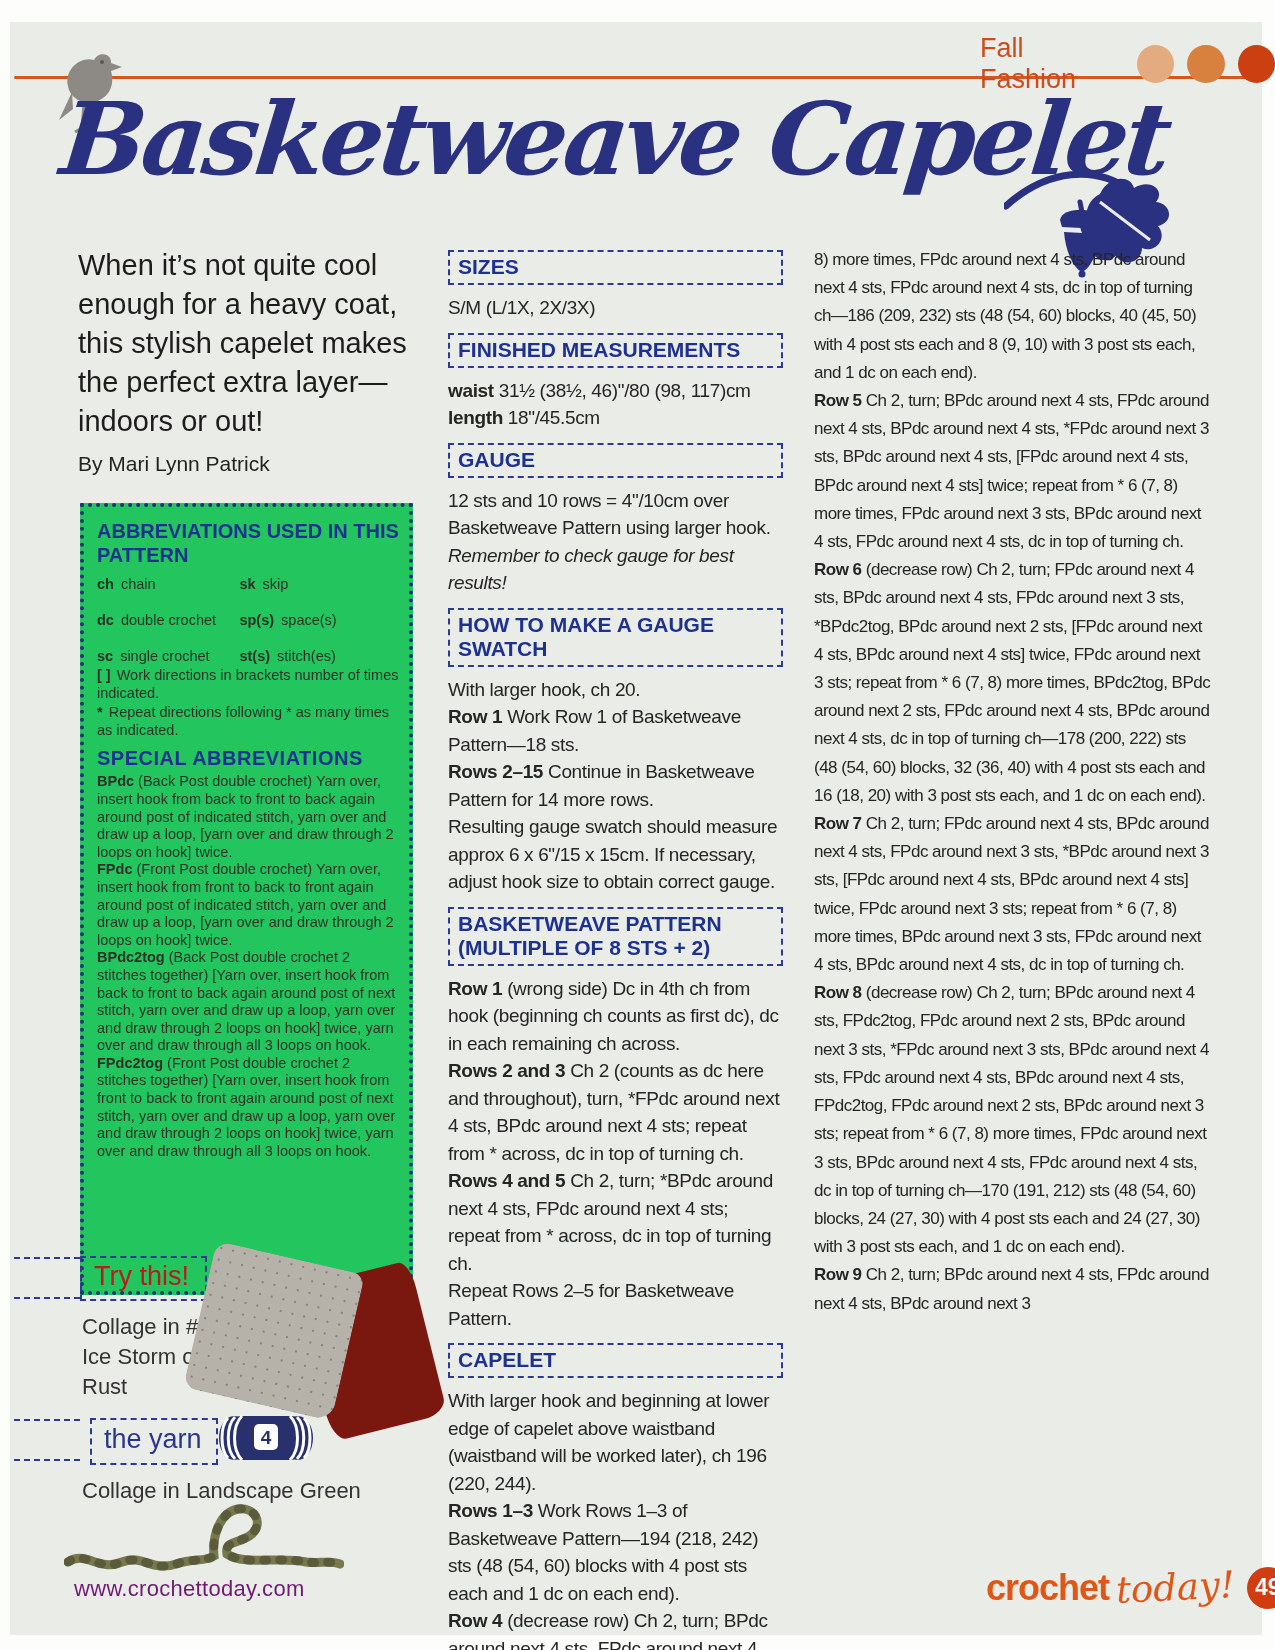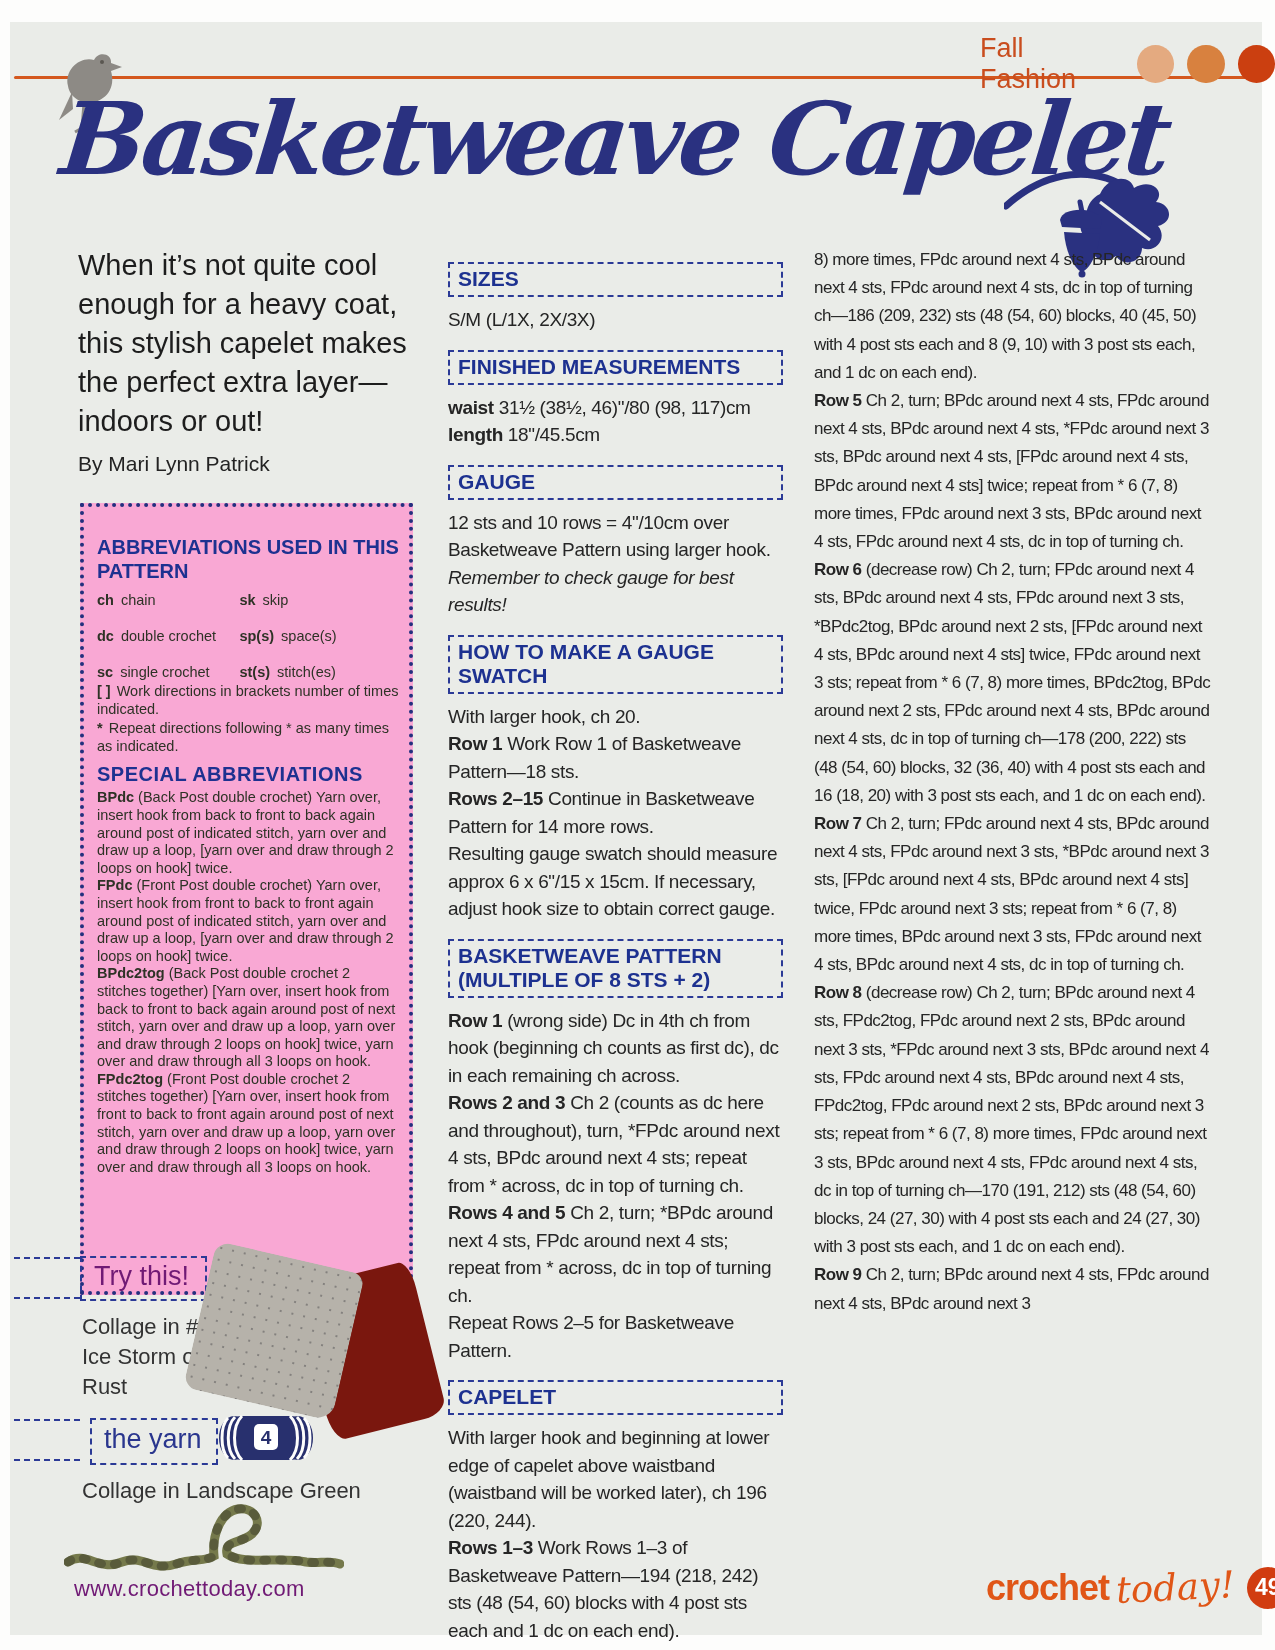--- a/index.html
+++ b/index.html
@@ -21,51 +21,51 @@
   .title{position:absolute;left:62px;top:80px;margin:0;white-space:nowrap;
          font-family:"DejaVu Serif",serif;font-style:italic;font-weight:bold;
          font-size:100px;color:#2a3180;letter-spacing:-4px;transform:skewX(-6deg);}
   .acorn{position:absolute;left:1004px;top:146px;}
 
   .intro{position:absolute;left:78px;top:246px;width:354px;margin:0;
          font-family:Liberation Sans, sans-serif;font-size:29px;line-height:39px;color:#1d1d1d;}
   .byline{position:absolute;left:78px;top:452px;margin:0;font-size:21px;color:#232323;}
 
   .abbr-box{position:absolute;left:80px;top:503px;width:333px;height:792px;box-sizing:border-box;
-            background:#f9a8d4;border:4px dotted #23307e;padding:26px 9px 8px 13px;
+            background:#22c55e;border:4px dotted #23307e;padding:10px 9px 8px 13px;
             color:#2e3226;overflow:hidden;}
   .abbr-title{margin:2px 0 8px;font-size:20px;line-height:24px;color:#1d3190;font-weight:bold;}
   .abbr-grid{display:grid;grid-template-columns:47% 53%;row-gap:18px;font-size:14.5px;line-height:18px;}
   .abbr-grid b{margin-right:7px;}
   .abbr-note{margin:2px 0;font-size:14.5px;line-height:17.6px;}
   .abbr-note b{margin-right:6px;}
   .special-title{margin:8px 0 3px;font-size:20px;color:#1d3190;font-weight:bold;letter-spacing:0.5px;}
   .abbr-def{margin:0;font-size:14.5px;line-height:17.6px;}
 
   .try-box{position:absolute;left:80px;top:1256px;border:2px dashed #2b3a96;
-           padding:3px 16px 7px 12px;color:#701a75;font-size:27px;}
+           padding:3px 16px 7px 12px;color:#b91c1c;font-size:27px;}
   .tail{position:absolute;width:66px;height:0;border-top:2px dashed #2b3a96;}
   .tail.t1{left:14px;top:1257px;} .tail.t2{left:14px;top:1297px;}
   .tail.t3{left:14px;top:1419px;} .tail.t4{left:14px;top:1459px;}
   .try-text{position:absolute;left:82px;top:1312px;width:195px;font-size:22px;line-height:30px;color:#333;}
   .swatch-red{position:absolute;left:312px;top:1272px;width:118px;height:158px;background:#7a170e;
               transform:rotate(-14deg);border-radius:16% 10% 20% 12%/12% 18% 10% 20%;z-index:1;}
   .swatch-gray{position:absolute;left:198px;top:1256px;width:152px;height:150px;background:#b6b2aa;
                transform:rotate(13deg);border-radius:10% 8% 12% 9%;z-index:2;
                background-image:radial-gradient(circle,rgba(50,50,55,.38) 1.4px,transparent 1.5px);
                background-size:12px 12px;}
   .yarn-box{position:absolute;left:90px;top:1418px;border:2px dashed #2b3a96;
             padding:4px 14px 8px 12px;color:#2a368e;font-size:27px;}
   .yarn-icon{position:absolute;left:214px;top:1410px;}
   .yarn-text{position:absolute;left:82px;top:1478px;font-size:22px;color:#333;}
   .yarn-photo{position:absolute;left:64px;top:1494px;}
 
   .col-mid{position:absolute;left:448px;top:246px;width:335px;}
   .col-right{position:absolute;left:814px;top:246px;width:397px;}
-  section{margin:16px 0 11px 0;}
+  section{margin:4px 0 11px 0;}
   .shead{box-sizing:border-box;width:100%;border:2px dashed #2b3a96;color:#1d3190;
          font-weight:bold;font-size:21px;line-height:24px;padding:3px 6px 4px 8px;margin:0 0 9px 0;}
   .pbody{margin:0;font-size:19px;line-height:27.5px;letter-spacing:-0.35px;color:#252525;}
   .col-right .pbody{font-size:17px;line-height:28.2px;letter-spacing:-0.5px;}
   .pital{font-style:italic;}
 
   .footer-url{position:absolute;left:74px;top:1576px;font-size:22px;color:#701a75;letter-spacing:0.3px;}
   .logo{position:absolute;left:986px;top:1566px;display:flex;align-items:center;}
   .logo-word{font-size:36px;font-weight:bold;color:#e05617;letter-spacing:-1px;}
   .logo-script{font-family:"DejaVu Serif",serif;font-style:italic;font-size:37px;color:#e05617;

